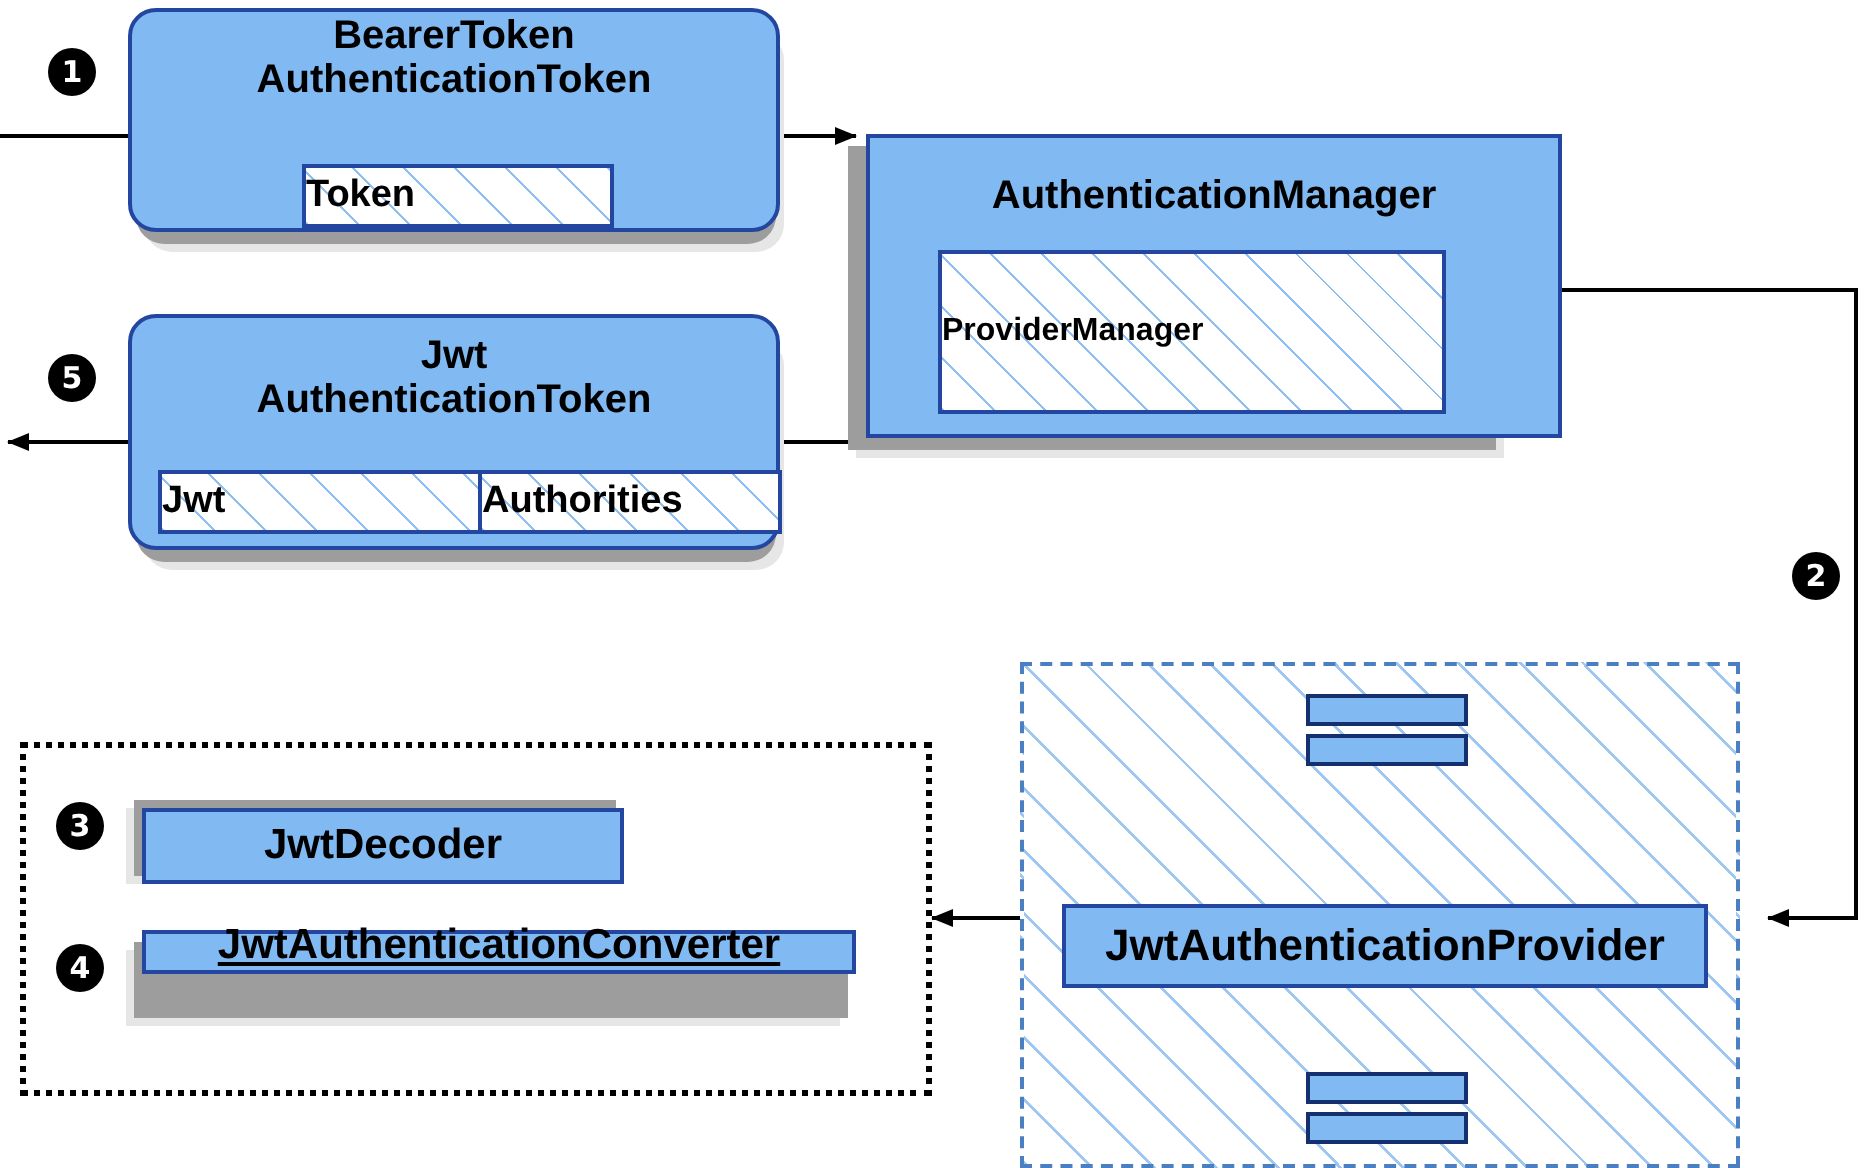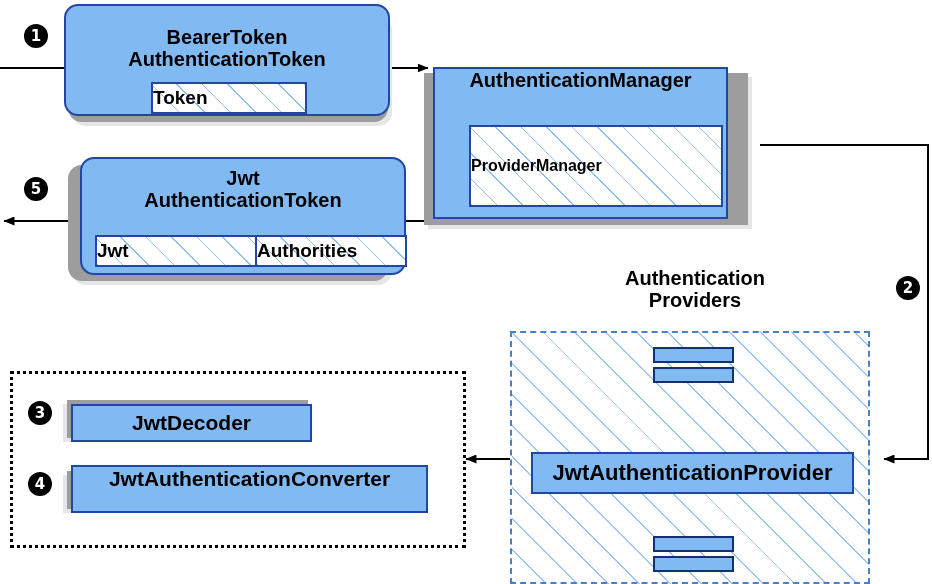--- a/index.html
+++ b/index.html
@@ -171,53 +171,51 @@
     <line x1="428" y1="221" x2="388" y2="221" stroke="#000000" stroke-width="2"></line>
 
     <line x1="70" y1="221" x2="4" y2="221" stroke="#000000" stroke-width="2" marker-end="url(#arrow-end)"></line>
 
     <line x1="694" y1="390" x2="694" y2="437" stroke="#000000" stroke-width="5" marker-start="url(#arrow-start)" marker-end="url(#arrow-end)"></line>
     <line x1="694" y1="488" x2="694" y2="534" stroke="#000000" stroke-width="5" marker-start="url(#arrow-start)" marker-end="url(#arrow-end)"></line>
   </svg>
 
   <div class="beans-box" style="left:10px; top:371px; width:456px; height:177px;"></div>
 
-  <div class="providers-label" style="left:560px; top:267px; width:270px; font-size:20px;">Authentication
-Providers</div>
 
   <div class="providers-box" style="left:510px; top:331px; width:360px; height:253px;"></div>
 
   <div class="shadow-light rounded" style="left:72px; top:16px; width:320px; height:110px;"></div>
   <div class="shadow-dark rounded" style="left:68px; top:12px; width:320px; height:110px;"></div>
-  <div class="node rounded" style="left:64px; top:4px; width:326px; height:112px; padding-top:20px;">
+  <div class="node rounded" style="left:64px; top:4px; width:326px; height:112px; padding-top:1px;">
     <div class="node-title" style="font-size:20px;">BearerToken
 AuthenticationToken</div>
     <div class="subbox" style="left:85px; top:76px; width:156px; height:32px; font-size:19px;">
       <span>Token</span>
     </div>
   </div>
   <div class="badge" style="left:24px; top:24px;">1</div>
 
   <div class="shadow-light rounded" style="left:72px; top:169px; width:320px; height:116px;"></div>
   <div class="shadow-dark rounded" style="left:68px; top:165px; width:320px; height:116px;"></div>
-  <div class="node rounded" style="left:64px; top:157px; width:326px; height:118px; padding-top:8px;margin-left:16px;">
+  <div class="node rounded" style="left:64px; top:157px; width:326px; height:118px; padding-top:8px;">
     <div class="node-title" style="font-size:20px;">Jwt
 AuthenticationToken</div>
     <div class="subbox" style="left:13px; top:76px; width:162px; height:32px; font-size:19px;">
       <span>Jwt</span>
     </div>
     <div class="subbox" style="left:173px; top:76px; width:152px; height:32px; font-size:19px;">
       <span>Authorities</span>
     </div>
   </div>
   <div class="badge" style="left:24px; top:177px;">5</div>
 
   <div class="shadow-light" style="left:428px; top:77px; width:324px; height:152px;"></div>
   <div class="shadow-dark" style="left:424px; top:73px; width:324px; height:152px;"></div>
-  <div class="node" style="left:433px; top:67px; width:295px; height:152px; ">
+  <div class="node" style="left:433px; top:67px; width:348px; height:152px; padding-top:18px;">
     <div class="node-title" style="font-size:20px;">AuthenticationManager</div>
     <div class="subbox" style="left:34px; top:56px; width:254px; height:82px; font-size:16px;">
       <span>ProviderManager</span>
     </div>
   </div>
   <div class="badge" style="left:896px; top:276px;">2</div>
 
   <div class="bar" style="left:653px; top:347px; width:81px; height:16px;"></div>
   <div class="bar" style="left:653px; top:367px; width:81px; height:16px;"></div>
 
@@ -232,18 +230,18 @@
 
   <div class="shadow-light" style="left:63px; top:404px; width:241px; height:38px;"></div>
   <div class="shadow-dark" style="left:67px; top:400px; width:241px; height:38px;"></div>
   <div class="node" style="left:71px; top:394px; width:241px; height:38px; justify-content:center;margin-top:10px;">
     <div class="node-title" style="font-size:21px;">JwtDecoder</div>
   </div>
   <div class="badge" style="left:28px; top:401px;">3</div>
 
   <div class="shadow-light" style="left:63px; top:475px; width:357px; height:38px;"></div>
   <div class="shadow-dark" style="left:67px; top:471px; width:357px; height:38px;"></div>
-  <div class="node" style="left:71px; top:465px; width:357px; height:48px; justify-content:flex-start;">
+  <div class="node" style="left:71px; top:465px; width:357px; height:22px; justify-content:flex-end;text-decoration:underline;">
     <div class="node-title" style="font-size:21px;">JwtAuthenticationConverter</div>
   </div>
   <div class="badge" style="left:28px; top:472px;">4</div>
 
 </div>
 
 </body></html>

